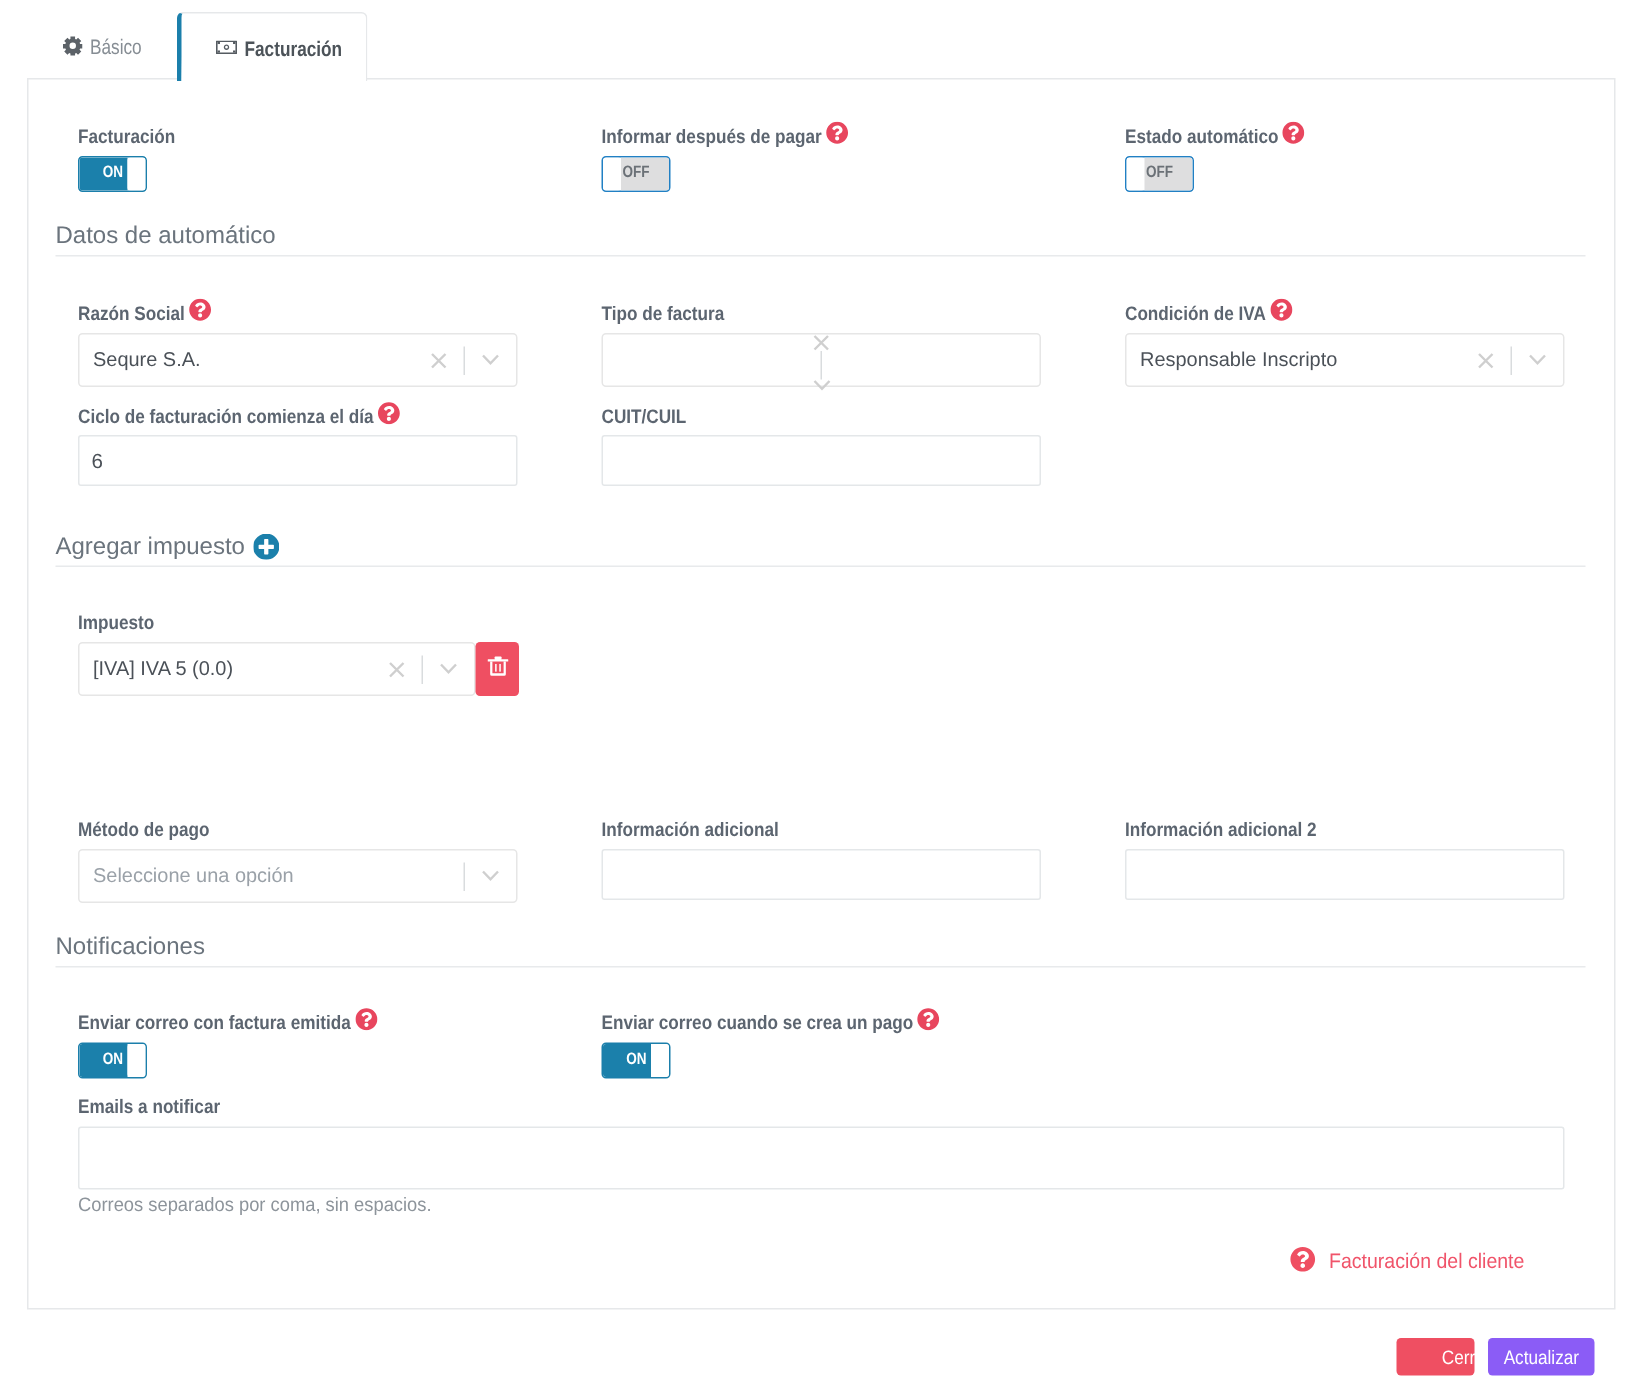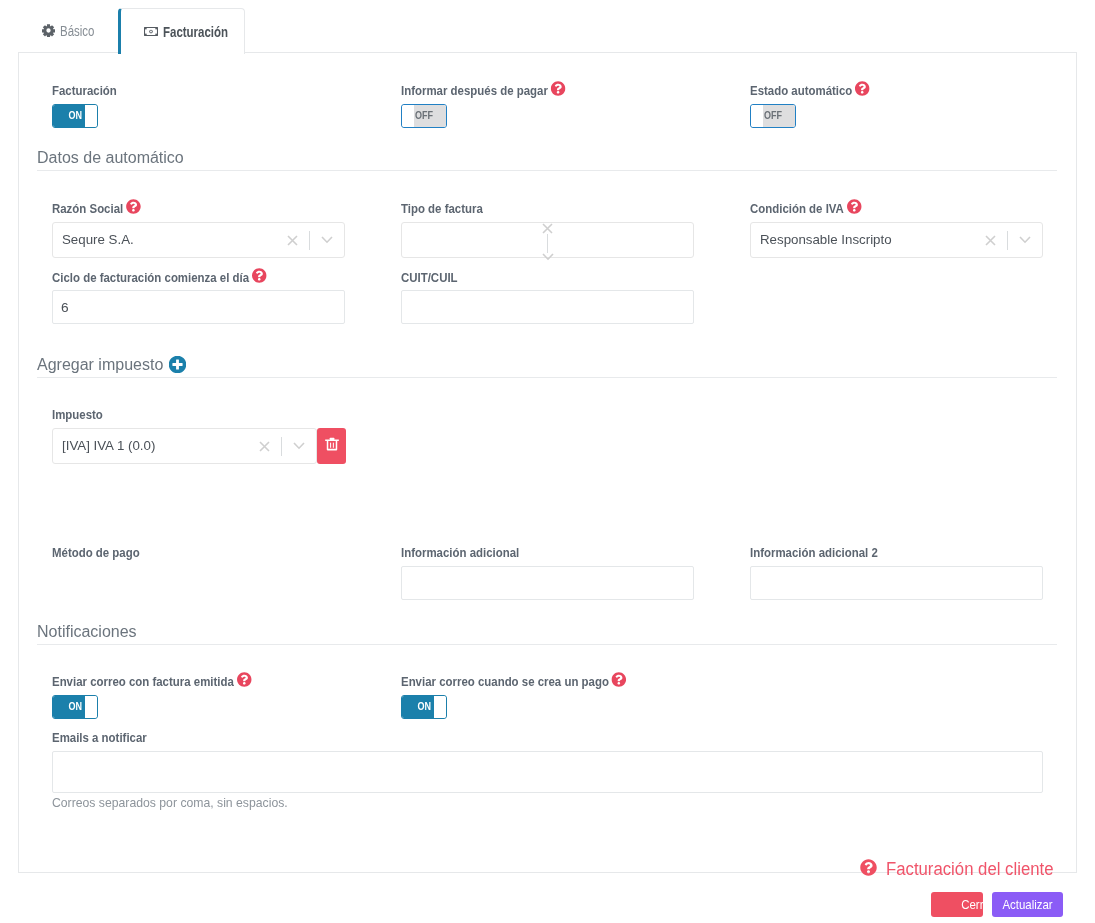--- a/index.html
+++ b/index.html
@@ -74,22 +74,22 @@
 
   
   .delbtn{position:absolute;width:29px;height:36px;background:#ef4f62;border:none;border-radius:3px;
           display:flex;align-items:center;justify-content:center;cursor:pointer;padding:0;}
 
   
   .help{position:absolute;font-size:13px;color:#8d949b;line-height:15px;
         display:inline-block;transform:scaleX(.94);transform-origin:left center;}
 
   
-  .blink{position:absolute;display:flex;align-items:flex-start;font-size:18px;color:#f0546a;
-         text-decoration:none;cursor:pointer;white-space:nowrap;margin-top:28px;}
+  .blink{position:absolute;display:flex;align-items:flex-end;font-size:14px;color:#f0546a;
+         text-decoration:none;cursor:pointer;white-space:nowrap;}
   .blink .bi{margin-right:9px;display:inline-flex;}
   .blink .btxt{display:inline-block;transform:scaleX(.93);transform-origin:left center;}
 
   
   .btn{position:absolute;height:25px;border:none;border-radius:3px;color:#fff;font-size:13px;
        font-family:"Liberation Sans",sans-serif;cursor:pointer;padding:0;line-height:25px;
        text-align:center;}
   .btn span{display:inline-block;transform:scaleX(.88);transform-origin:center;}
   .btn-close{background:#ef4f62;}
   .btn-update{background:#8b5cf6;}
@@ -243,21 +243,21 @@
     <span class="stitle">Agregar impuesto</span><span class="splus"><svg width="17" height="17" viewBox="16 16 480 480">
           <path fill="#1b80ab" d="M256 8C119 8 8 119 8 256s111 248 248 248 248-111 248-248S393 8 256 8zm144 276c0 6.6-5.4 12-12 12h-92v92c0 6.6-5.4 12-12 12h-56c-6.6 0-12-5.4-12-12v-92h-92c-6.6 0-12-5.4-12-12v-56c0-6.6 5.4-12 12-12h92v-92c0-6.6 5.4-12 12-12h56c6.6 0 12 5.4 12 12v92h92c6.6 0 12 5.4 12 12v56z"></path>
         </svg></span>
     <div class="sline"></div>
   </div>
 
   <div class="lbl-row" style="left:52px;top:407px;">
     <span class="lbl">Impuesto</span>
   </div>
   <div class="sel" style="left:52px;top:428px;width:265px;">
-    <span class="val">[IVA] IVA 1 (0.0)</span>
+    <span class="val">[IVA] IVA 5 (0.0)</span>
     <span class="clear">
         <svg width="11" height="11" viewBox="0 0 11 11">
           <path d="M1 1 L10 10 M10 1 L1 10" stroke="#cfcfcf" stroke-width="1.6" stroke-linecap="butt" fill="none"></path>
         </svg>
       </span>
     <span class="divi"></span>
     <span class="arrow">
         <svg width="12" height="8" viewBox="0 0 12 8">
           <path d="M1 1 L6 6.2 L11 1" stroke="#cfcfcf" stroke-width="1.6" stroke-linecap="butt" stroke-linejoin="miter" fill="none"></path>
         </svg>
@@ -272,20 +272,29 @@
             <rect x="5.7" y="6.2" width="0.95" height="4.8"></rect>
             <rect x="8.3" y="6.2" width="0.95" height="4.8"></rect>
           </g>
         </svg></span>
   </button>
 
 
   <div class="lbl-row" style="left:52px;top:545px;">
     <span class="lbl">Método de pago</span>
   </div>
+  <div class="sel" style="left:52px;top:566px;width:293px;">
+    <span class="val ph">Seleccione una opción</span>
+    <span class="divi"></span>
+    <span class="arrow">
+        <svg width="12" height="8" viewBox="0 0 12 8">
+          <path d="M1 1 L6 6.2 L11 1" stroke="#cfcfcf" stroke-width="1.6" stroke-linecap="butt" stroke-linejoin="miter" fill="none"></path>
+        </svg>
+      </span>
+  </div>
 
   <div class="lbl-row" style="left:401px;top:545px;">
     <span class="lbl">Información adicional</span>
   </div>
   <input class="inp" style="left: 401px; top: 566px; width: 293px;" value="">
 
   <div class="lbl-row" style="left:750px;top:545px;">
     <span class="lbl">Información adicional 2</span>
   </div>
   <input class="inp" style="left: 750px; top: 566px; width: 293px;" value="">

